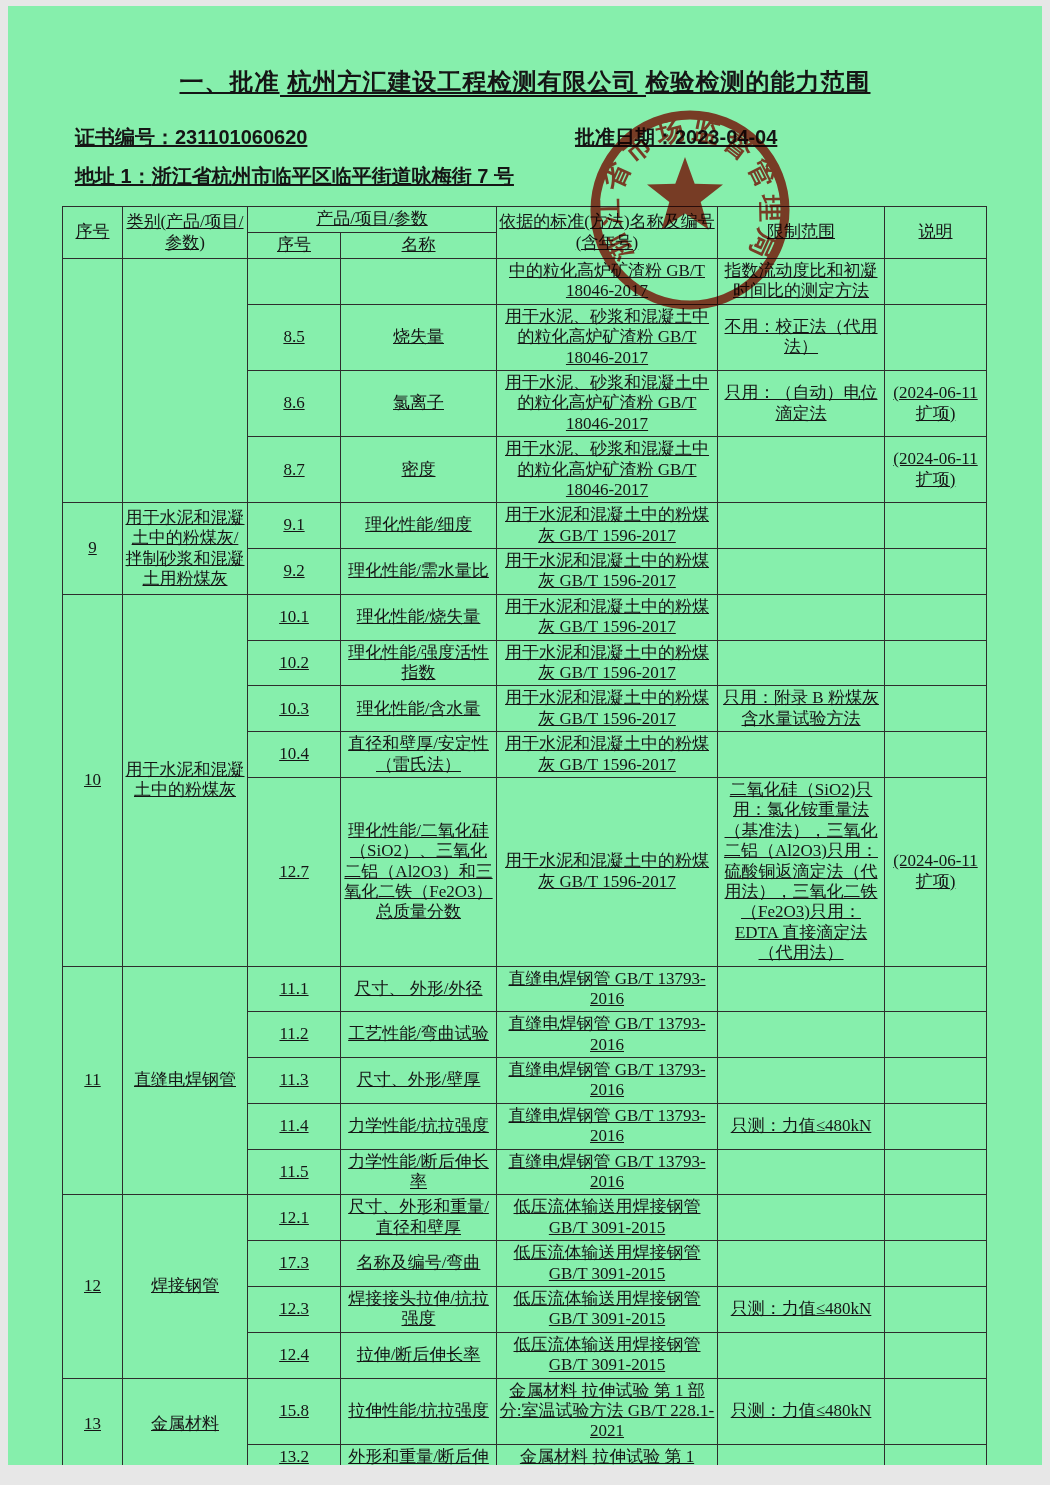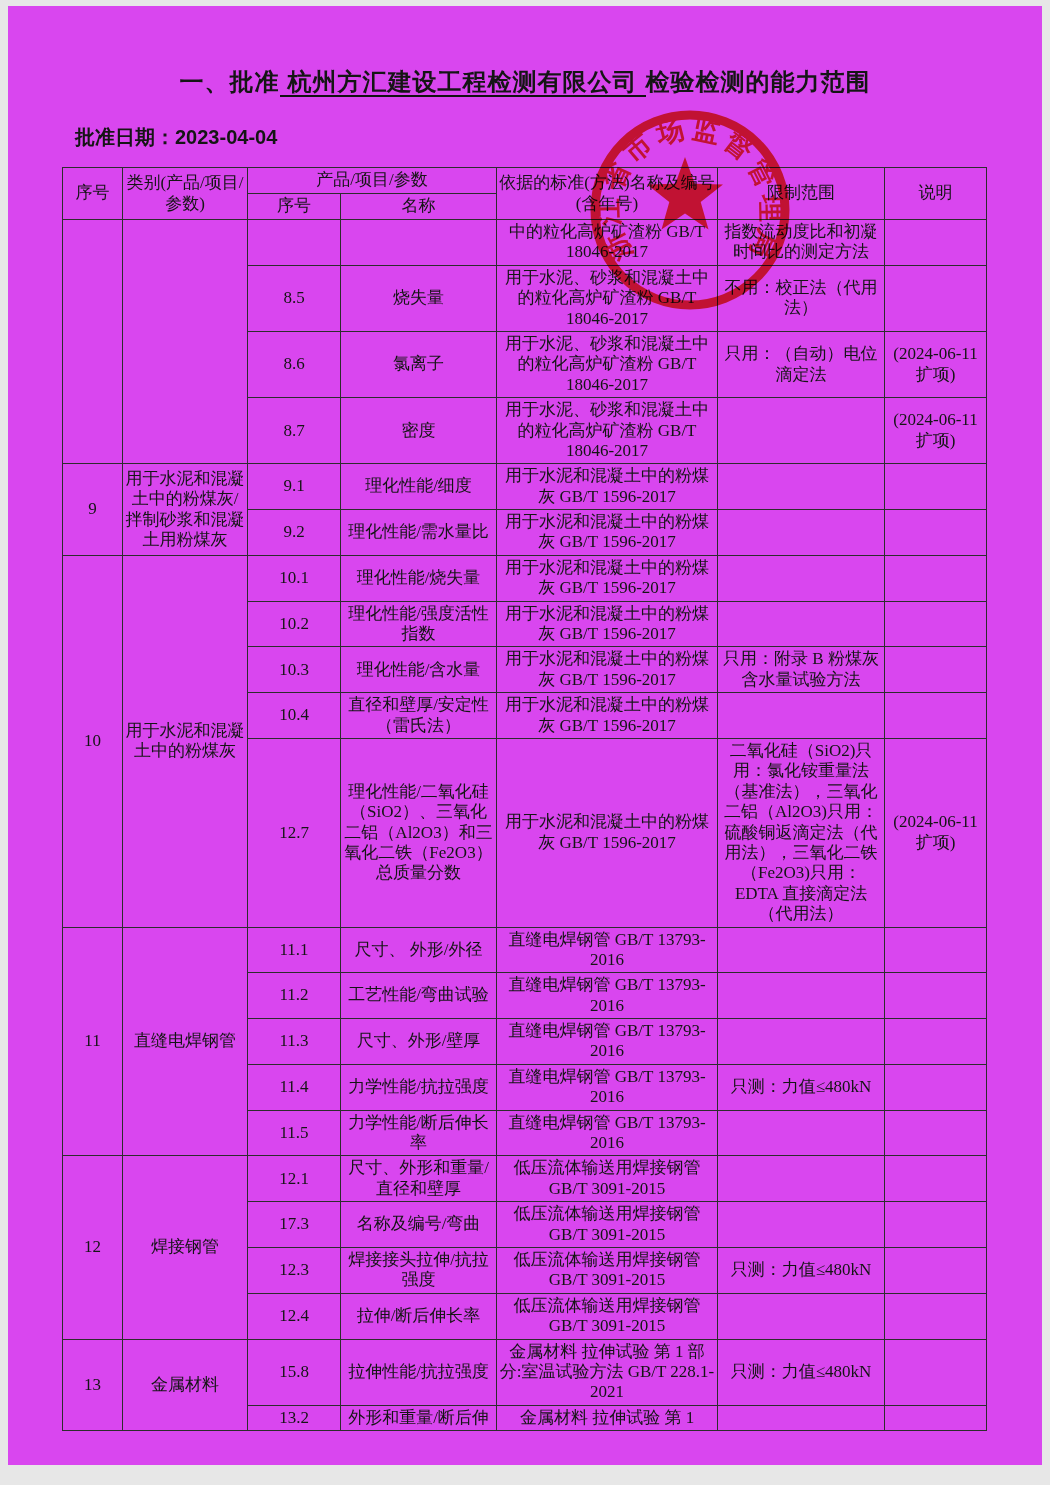--- a/index.html
+++ b/index.html
@@ -5,22 +5,23 @@
   * { margin:0; padding:0; box-sizing:border-box; }
   html,body { width:1050px; height:1485px; }
   body {
     background:#e7e7e7;
     font-family:"Liberation Serif","DejaVu Serif",serif;
     color:#151515;
     position:relative;
   }
   .page {
     position:absolute; left:8px; right:8px; top:6px; bottom:20px;
-    background:#d946ef;
+    background:#86efac;
     overflow:hidden;
+    text-decoration:underline;
   }
   
   .title {
     margin-top:60px;
     text-align:center;
     font-family:"Liberation Sans","DejaVu Sans",sans-serif;
     font-weight:bold;
     font-size:24px;
     letter-spacing:1px;
     white-space:nowrap;
@@ -90,25 +91,31 @@
 </head>
 <body>
 
 <div class="page">
 
   <div class="title">
     <span>一、批准</span><span class="u">杭州方汇建设工程检测有限公司</span><span>检验检测的能力范围</span>
   </div>
 
   <div class="info-row">
+    <div class="cert">
+      <span>证书编号：</span><span>231101060620</span>
+    </div>
     <div class="date">
       <span>批准日期：</span><span>2023-04-04</span>
     </div>
   </div>
 
+  <div class="addr">
+    <span>地址 1：</span><span>浙江省杭州市临平区临平街道咏梅街 7 号</span>
+  </div>
 
   <table class="cap">
     <colgroup>
       <col style="width:60px">
         <col style="width:125px">
         <col style="width:93px">
         <col style="width:156px">
         <col style="width:221px">
         <col style="width:167px">
         <col style="width:102px">

